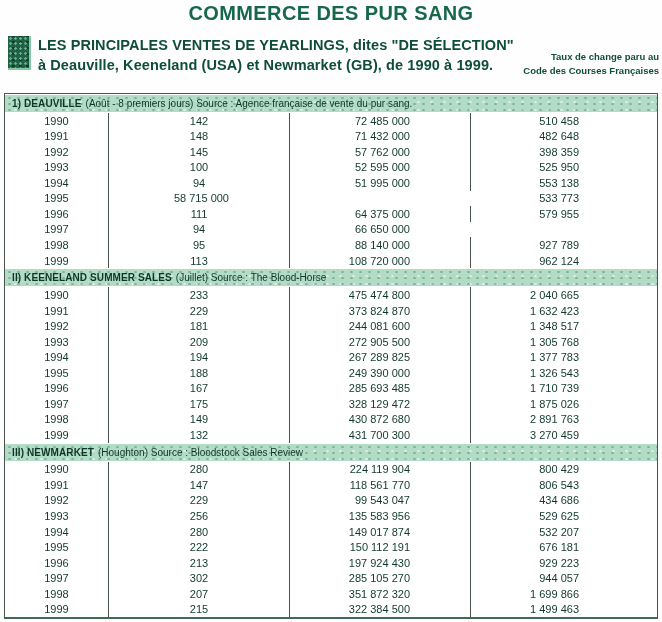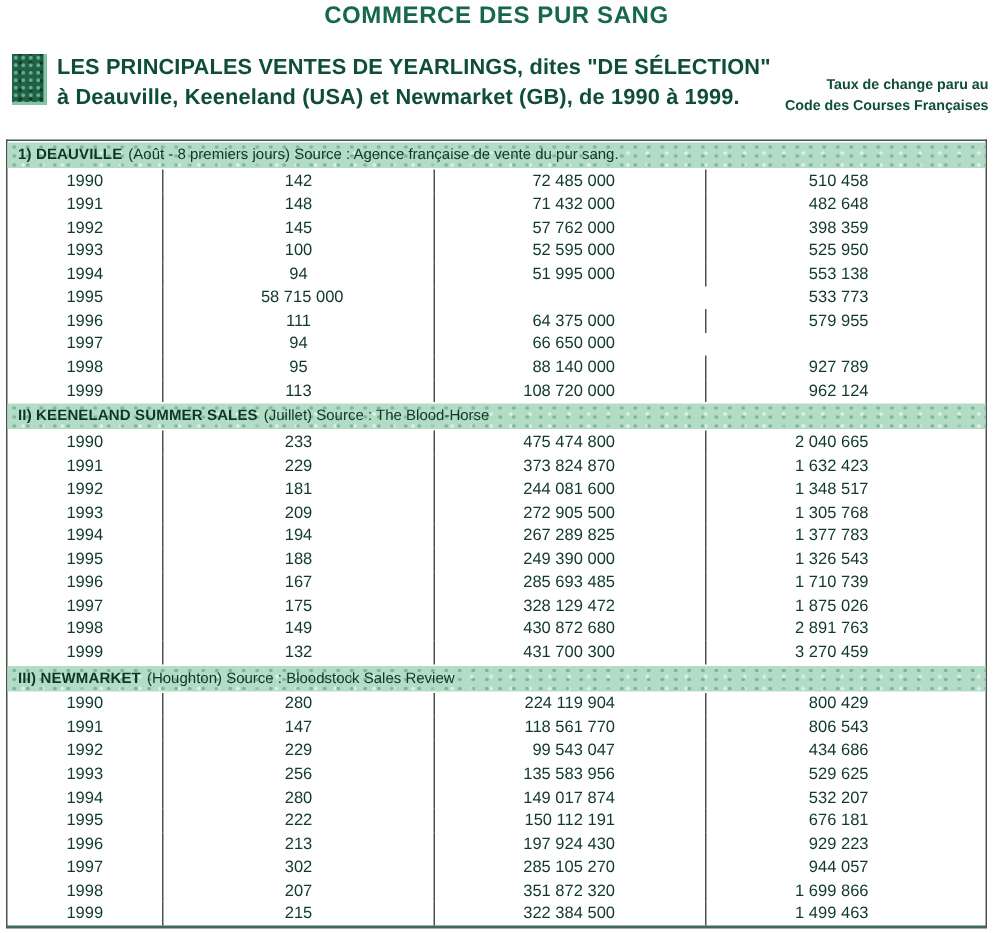--- a/index.html
+++ b/index.html
@@ -1,20 +1,20 @@
 <!DOCTYPE html>
 <html><head>
 <meta charset="utf-8">
 <style>
   html,body{margin:0;padding:0;background:#ffffff;}
   .sheet{position:relative;width:662px;height:622px;background:#fefefe;overflow:hidden;
          font-family:"Liberation Sans",sans-serif;}
 
   .title{position:absolute;top:2px;left:0;right:0;text-align:center;
-         font-size:16px;font-weight:700;color:#17684a;letter-spacing:.4px;}
+         font-size:20px;font-weight:700;color:#17684a;letter-spacing:.4px;}
 
   .mark{position:absolute;left:8px;top:36px;width:21px;height:32px;
         background-color:#235f45;
         background-image:radial-gradient(circle,#5fb28c 1px,transparent 1.5px),
                          radial-gradient(circle,#0c3a28 1px,transparent 1.5px);
         background-size:5px 5px,7px 6px;background-position:0 0,2px 3px;
         border-right:2px solid #84c7a7;border-bottom:2px solid #84c7a7;}
 
   .headings{position:absolute;left:38px;top:35px;font-size:14.5px;font-weight:700;
             color:#0f4e36;line-height:1.4;letter-spacing:.1px;white-space:nowrap;}

